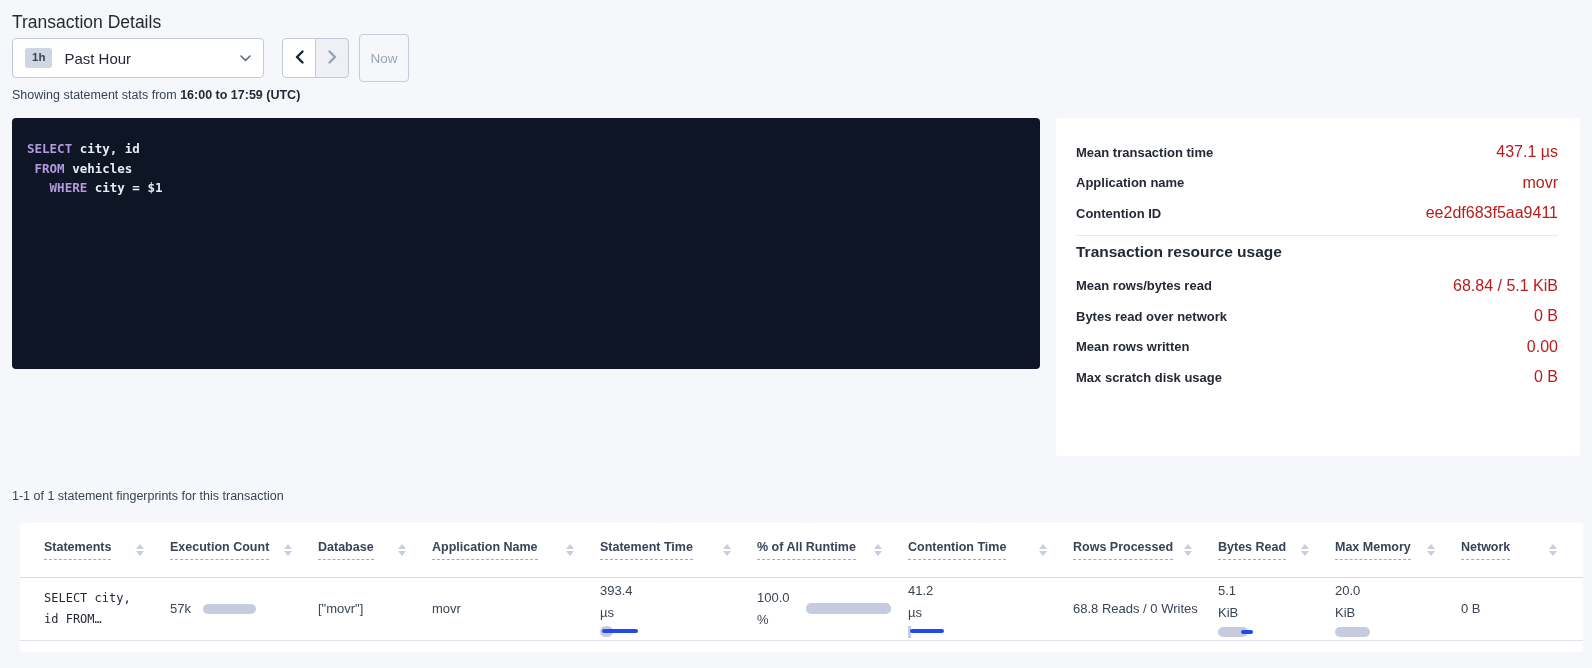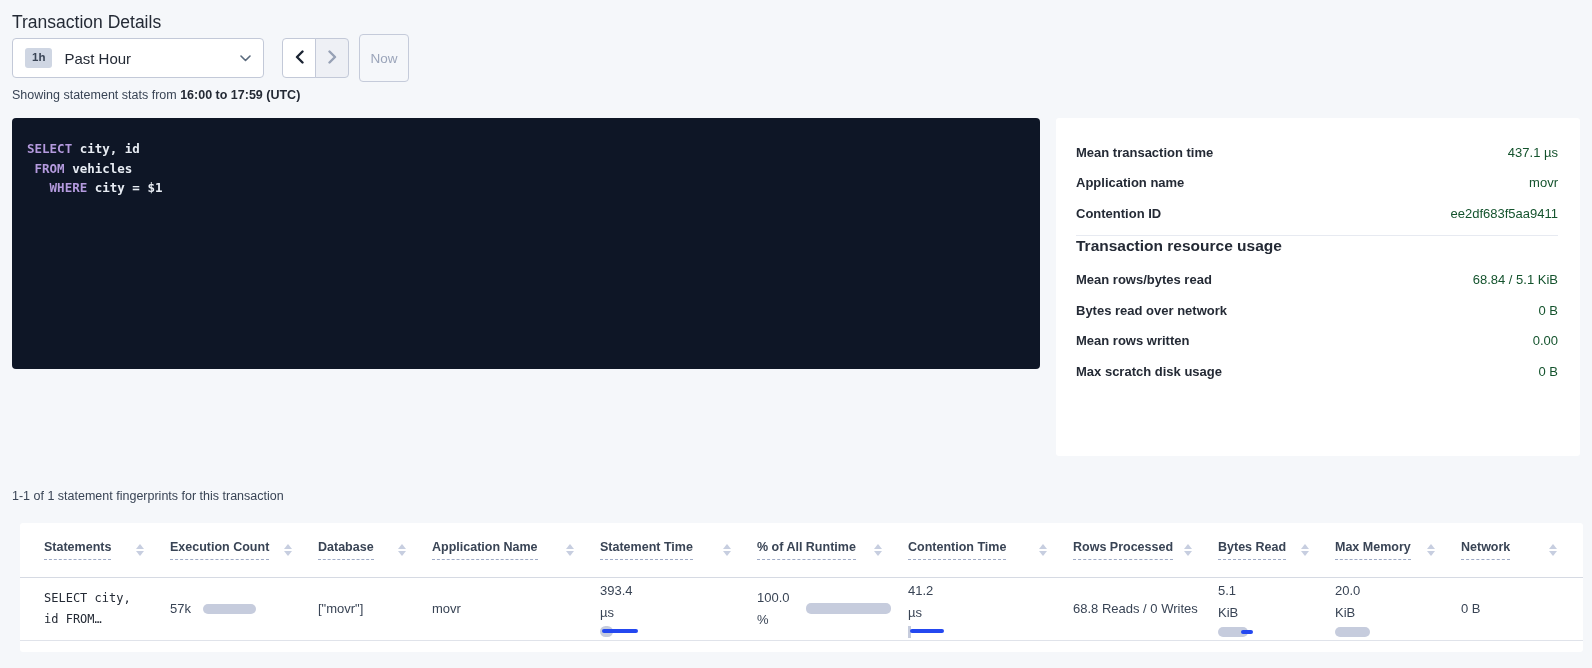--- a/index.html
+++ b/index.html
@@ -50,23 +50,23 @@
   .sql-line { white-space:pre; color:#e7ecf3; }
   .sql-kw { color:#b49ade; }
 
   
   .summary-card {
     left:1056px; top:118px; width:524px; height:338px;
     background:#fff; border-radius:3px; padding:19px 22px 0 20px;
   }
   .summary-row { display:flex; justify-content:space-between; align-items:center; height:30.5px; }
   .summary-label { font-size:13px; font-weight:700; color:#242a35; }
-  .summary-value { font-size:13px; color:#14532d; }
+  .summary-value { font-size:16px; color:#b91c1c; }
   .summary-divider { border:none; border-top:1px solid #e7eaf1; margin:6px 0 0 0; }
-  .summary-section-title { font-size:15.5px; font-weight:700; color:#242a35; margin:1px 0 10px 0; }
+  .summary-section-title { font-size:15.5px; font-weight:700; color:#242a35; margin:7px 0 10px 0; }
 
   
   .fingerprint-note { left:12px; top:489px; font-size:12.5px; color:#394455; }
 
   .table-card { left:20px; top:523px; width:1563px; height:129px; background:#fff; border-radius:3px; }
   table { width:100%; border-collapse:collapse; table-layout:fixed; }
   th { height:54px; vertical-align:middle; border-bottom:1px solid #d6dae3; text-align:left; cursor:pointer; }
   .th-inner { display:flex; align-items:center; justify-content:space-between; padding-right:26px; }
   th.first .th-inner, td.first { padding-left:24px; }
   .th-label { font-size:12.5px; font-weight:700; color:#394455;

